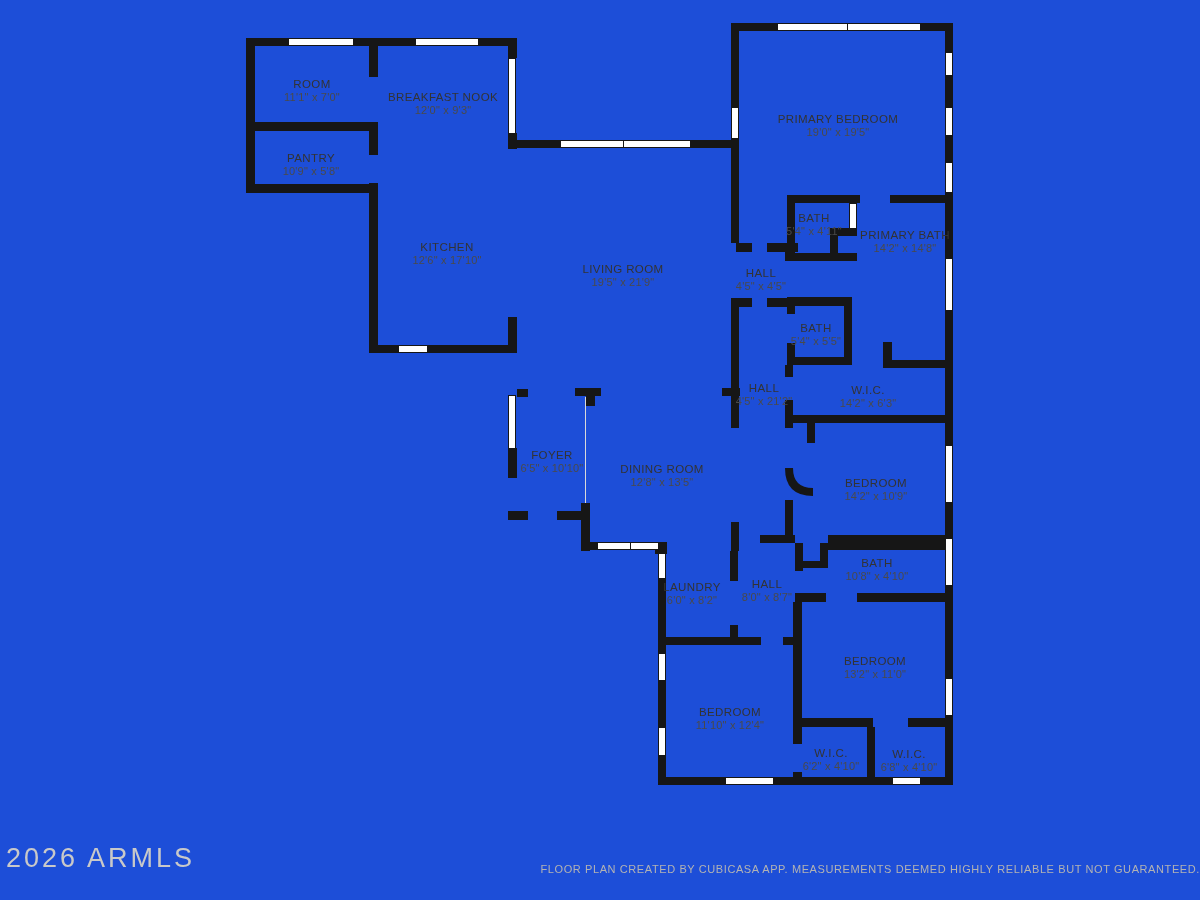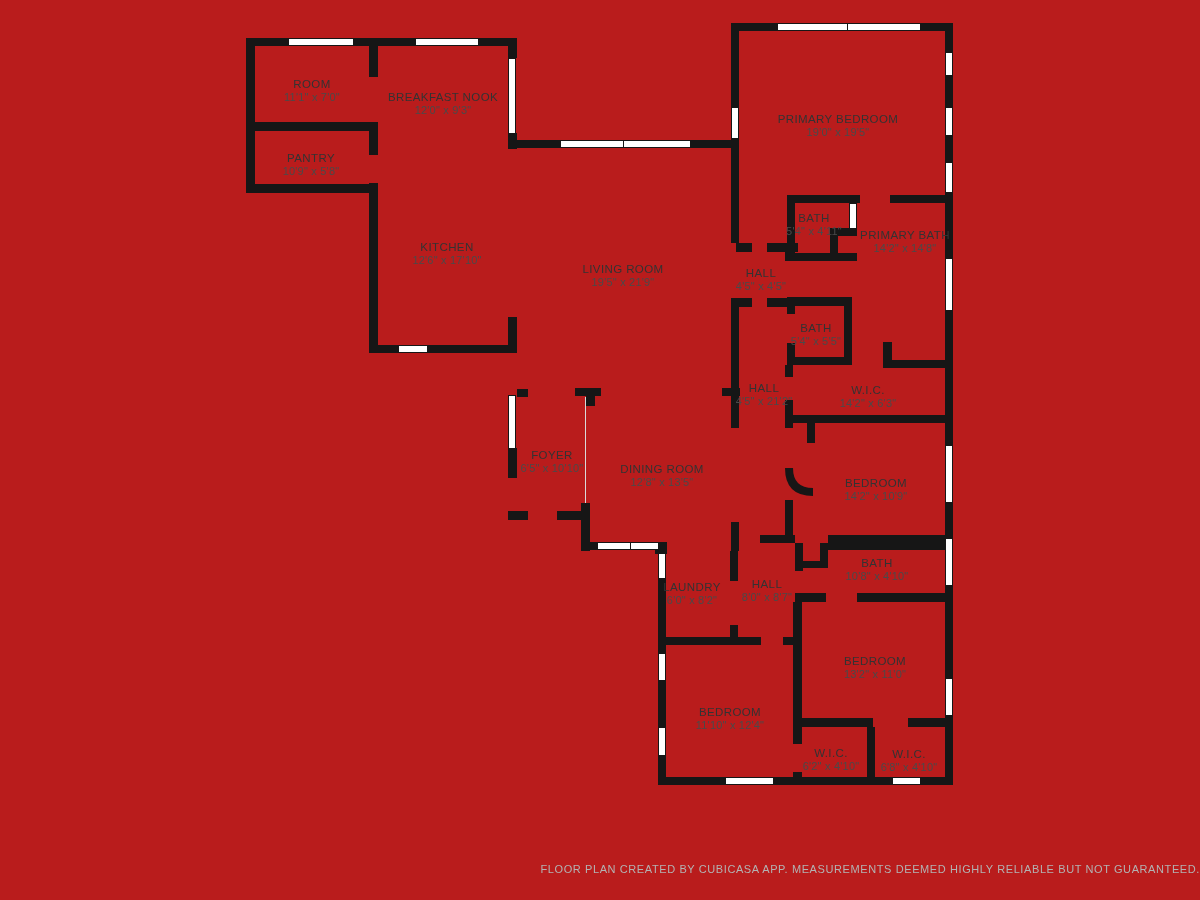--- a/index.html
+++ b/index.html
@@ -1,16 +1,16 @@
 <!DOCTYPE html>
 <html><head>
 <meta charset="utf-8">
 <style>
   html,body{margin:0;padding:0;background:#ffffff;}
-  .page{position:relative;width:1200px;height:900px;background:#b91c1c;overflow:hidden;
+  .page{position:relative;width:1200px;height:900px;background:#1d4ed8;overflow:hidden;
         font-family:"Liberation Sans",sans-serif;}
   svg{position:absolute;left:0;top:0;}
   svg text{font-family:"Liberation Sans",sans-serif;}
   .room-name{font-size:11.5px;fill:#333333;letter-spacing:.4px;text-anchor:middle;}
   .room-dim{font-size:11px;fill:#4a4a4a;letter-spacing:.2px;text-anchor:middle;}
   .walls rect{fill:#161616;shape-rendering:crispEdges;}
   .windows rect{fill:#ffffff;stroke:#161616;stroke-width:1;shape-rendering:crispEdges;}
   .mullions line{stroke:#161616;stroke-width:1;shape-rendering:crispEdges;}
   .softline{stroke:#d9d9d9;stroke-width:1;}
   .watermark{position:absolute;left:6px;top:843px;font-size:27px;color:#c9c9c9;
@@ -198,14 +198,15 @@
     <text class="room-dim" x="730" y="729">11'10" x 12'4"</text>
     <text class="room-name" x="875" y="665">BEDROOM</text>
     <text class="room-dim" x="875" y="678">13'2" x 11'0"</text>
     <text class="room-name" x="831" y="757">W.I.C.</text>
     <text class="room-dim" x="831" y="770">6'2" x 4'10"</text>
     <text class="room-name" x="909" y="758">W.I.C.</text>
     <text class="room-dim" x="909" y="771">6'8" x 4'10"</text>
   </g>
 </svg>
 
+<div class="watermark">2026 ARMLS</div>
 <div class="disclaimer">FLOOR PLAN CREATED BY CUBICASA APP. MEASUREMENTS DEEMED HIGHLY RELIABLE BUT NOT GUARANTEED.</div>
 </div>
 
 </body></html>

